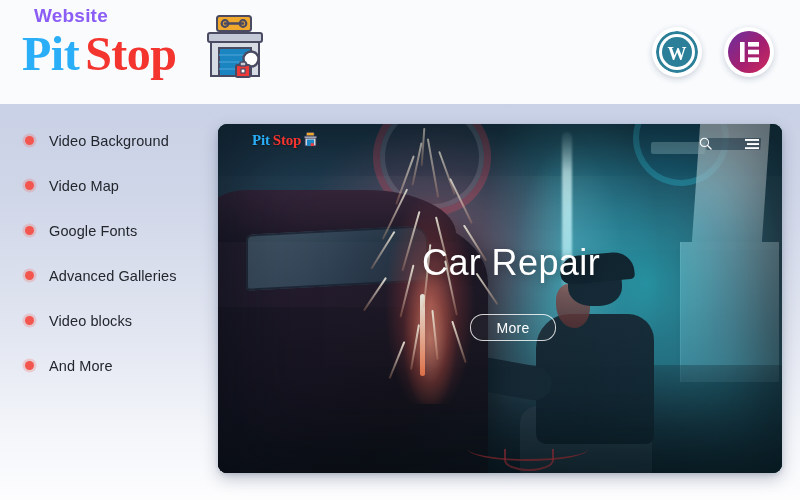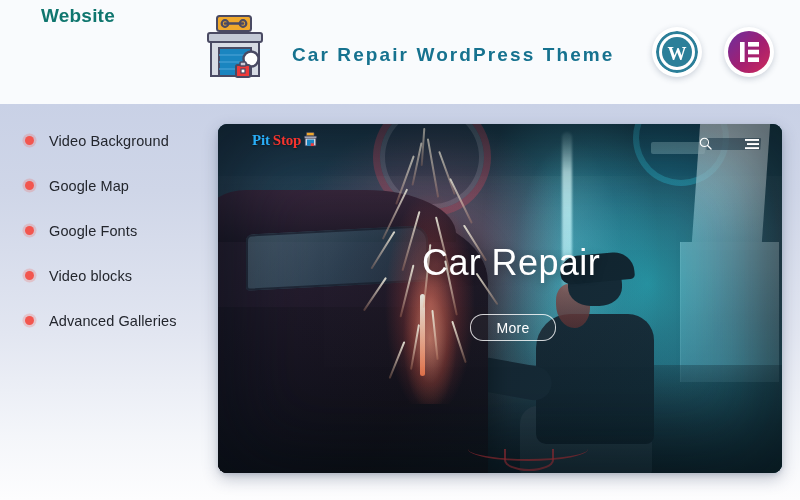--- a/index.html
+++ b/index.html
@@ -31,24 +31,24 @@
   }
   #brand-block {
     position: absolute;
     left: 22px; top: 6px;
     width: 280px; height: 92px;
   }
   .brand-website {
     font-family: "Liberation Sans", sans-serif;
     font-size: 19px;
     font-weight: 700;
-    color: #0f766e;
+    color: #8b5cf6;
     letter-spacing: 0.2px;
     line-height: 1;
-    margin-left: 19px;
+    margin-left: 12px;
   }
   .brand-main {
     position: relative;
     margin-top: 4px;
     font-family: "Liberation Serif", serif;
     font-weight: 700;
     font-size: 48px;
     line-height: 1.05;
     letter-spacing: -0.5px;
     white-space: nowrap;
@@ -434,20 +434,23 @@
 </style>
 </head>
 <body>
 
 <div id="page">
 
   <div id="header">
 
     <div id="brand-block">
       <div class="brand-website">Website</div>
+      <div class="brand-main">
+        <span class="brand-pit">Pit</span><span class="brand-stop">Stop</span>
+      </div>
     </div>
 
     <svg id="logo-garage" viewBox="0 0 66 72">
 
       <rect x="15" y="2" width="34" height="15" rx="2.5" fill="#f0a92c" stroke="#4a4a63" stroke-width="2"></rect>
       <path d="M23 9.5 h18" stroke="#4a4a63" stroke-width="2.6" stroke-linecap="round"></path>
       <circle cx="23" cy="9.5" r="3.3" fill="none" stroke="#4a4a63" stroke-width="2.2"></circle>
       <circle cx="41" cy="9.5" r="3.3" fill="none" stroke="#4a4a63" stroke-width="2.2"></circle>
 
       <rect x="6" y="19" width="54" height="9" rx="2" fill="#c3c9d6" stroke="#4a4a63" stroke-width="2"></rect>
@@ -458,21 +461,20 @@
       <path d="M17 41 h32 M17 48 h32 M17 55 h32" stroke="#3f9bd0" stroke-width="1.4"></path>
 
       <circle cx="49" cy="45" r="7.5" fill="#ffffff" stroke="#4a4a63" stroke-width="2.4"></circle>
       <path d="M44 50 l-5 5" stroke="#4a4a63" stroke-width="3" stroke-linecap="round"></path>
 
       <rect x="34" y="51" width="14" height="12" rx="1.5" fill="#ef3a3a" stroke="#4a4a63" stroke-width="2"></rect>
       <rect x="38" y="48" width="6" height="4" rx="1" fill="#c9c9d6" stroke="#4a4a63" stroke-width="1.6"></rect>
       <rect x="39" y="55" width="4" height="4" fill="#ffffff" stroke="#4a4a63" stroke-width="1.2"></rect>
     </svg>
 
-    <div class="tagline">Car Repair WordPress Theme</div>
 
     <div id="badges">
       <div class="badge badge-wp">
         <div class="badge-inner">
           <svg width="42" height="42" viewBox="0 0 42 42">
             <circle cx="21" cy="21" r="19.5" fill="none" stroke="#2b7f99" stroke-width="3"></circle>
             <circle cx="21" cy="21" r="15" fill="#2b7f99"></circle>
             <text x="21" y="28.5" text-anchor="middle" font-family="Liberation Serif, serif" font-size="19" font-weight="700" fill="#ffffff">W</text>
           </svg>
         </div>
@@ -492,33 +494,37 @@
 
   <div id="content">
 
     <div id="feature-list">
       <div class="feature-item">
         <span class="feature-dot"></span>
         <span class="feature-label">Video Background</span>
       </div>
       <div class="feature-item">
         <span class="feature-dot"></span>
-        <span class="feature-label">Google Map</span>
+        <span class="feature-label">Video Map</span>
       </div>
       <div class="feature-item">
         <span class="feature-dot"></span>
         <span class="feature-label">Google Fonts</span>
       </div>
       <div class="feature-item">
         <span class="feature-dot"></span>
-        <span class="feature-label">Video blocks</span>
+        <span class="feature-label">Advanced Galleries</span>
       </div>
       <div class="feature-item">
         <span class="feature-dot"></span>
-        <span class="feature-label">Advanced Galleries</span>
+        <span class="feature-label">Video blocks</span>
+      </div>
+      <div class="feature-item">
+        <span class="feature-dot"></span>
+        <span class="feature-label">And More</span>
       </div>
     </div>
 
     <div id="preview">
 
       <div class="ph ph-base"></div>
       <div class="ph-sign-round"></div>
       <div class="ph-sign-teal"></div>
       <div class="ph-panel-right"></div>
       <div class="ph-shelf"></div>

